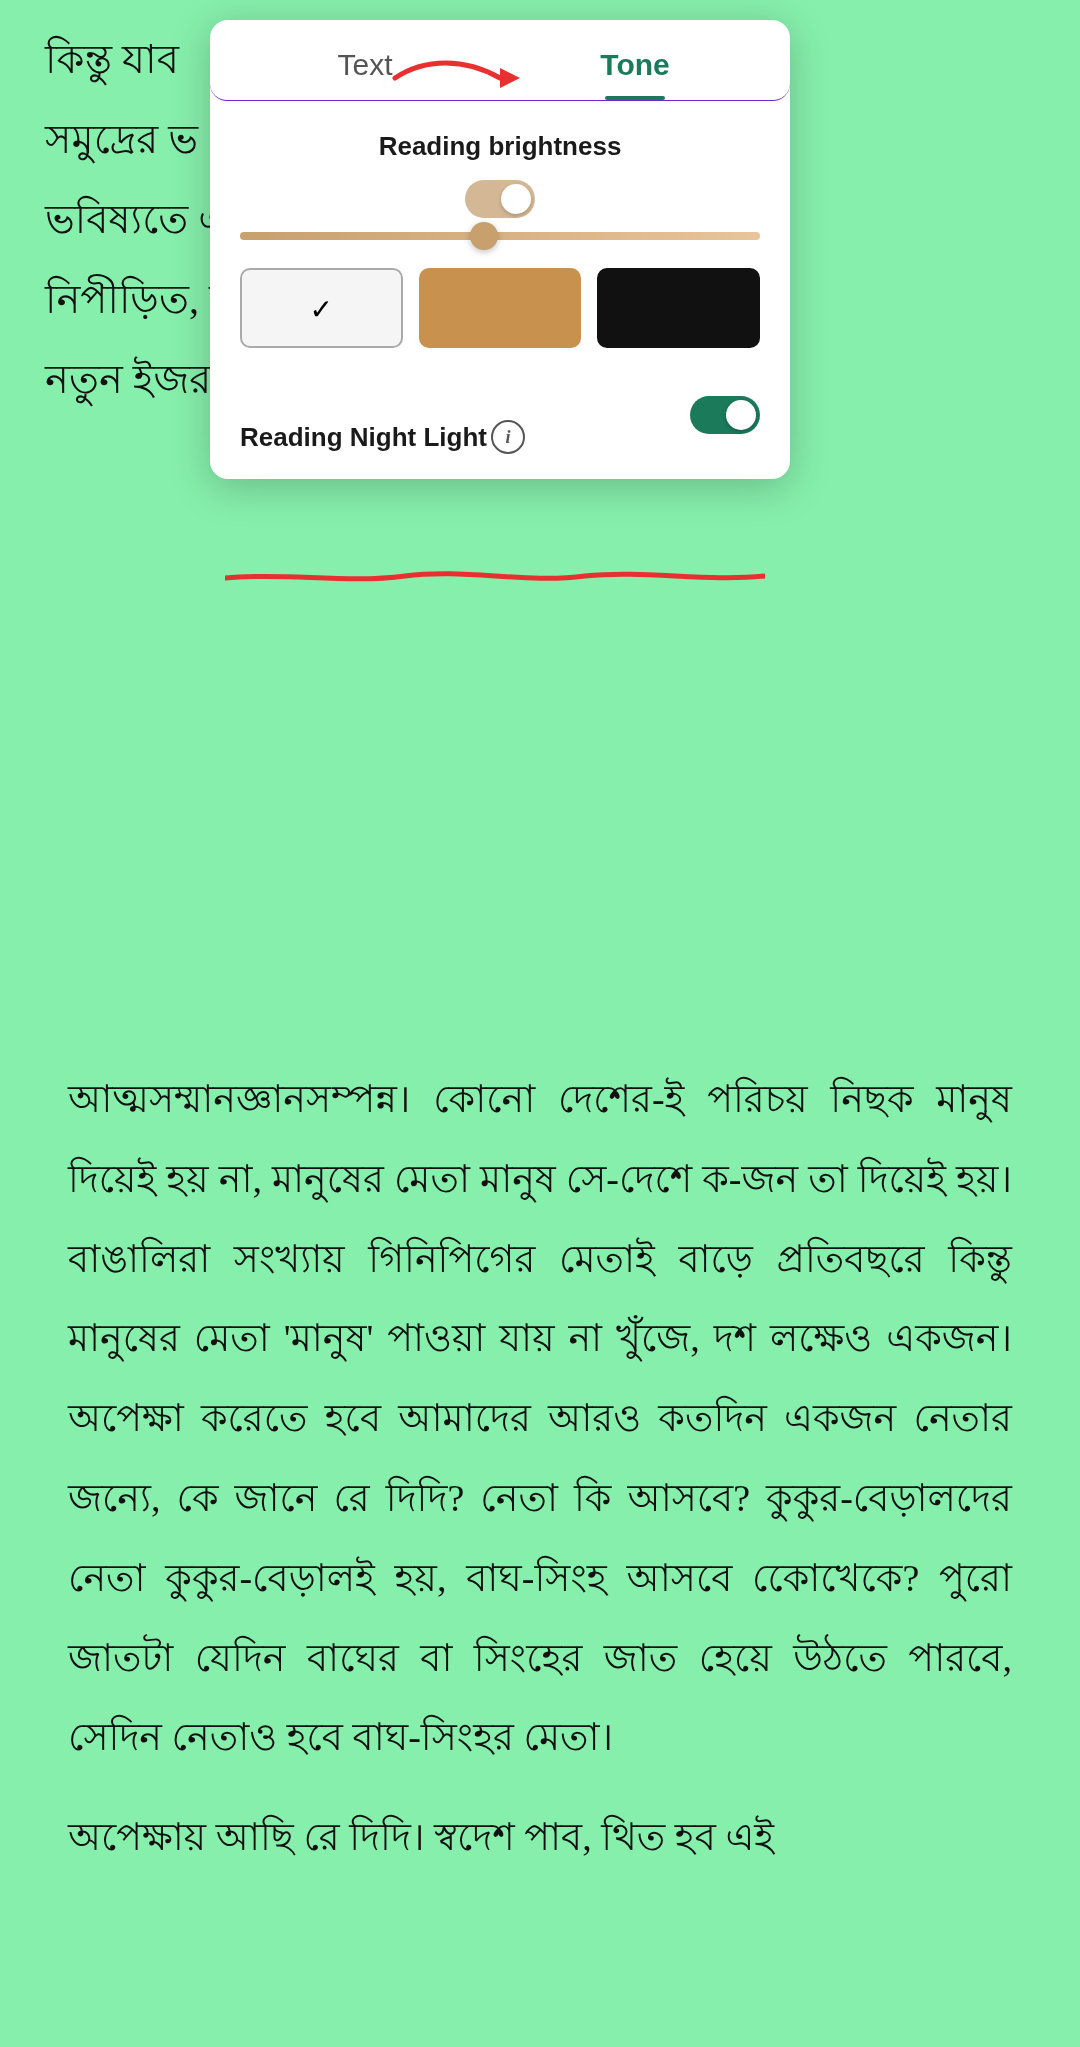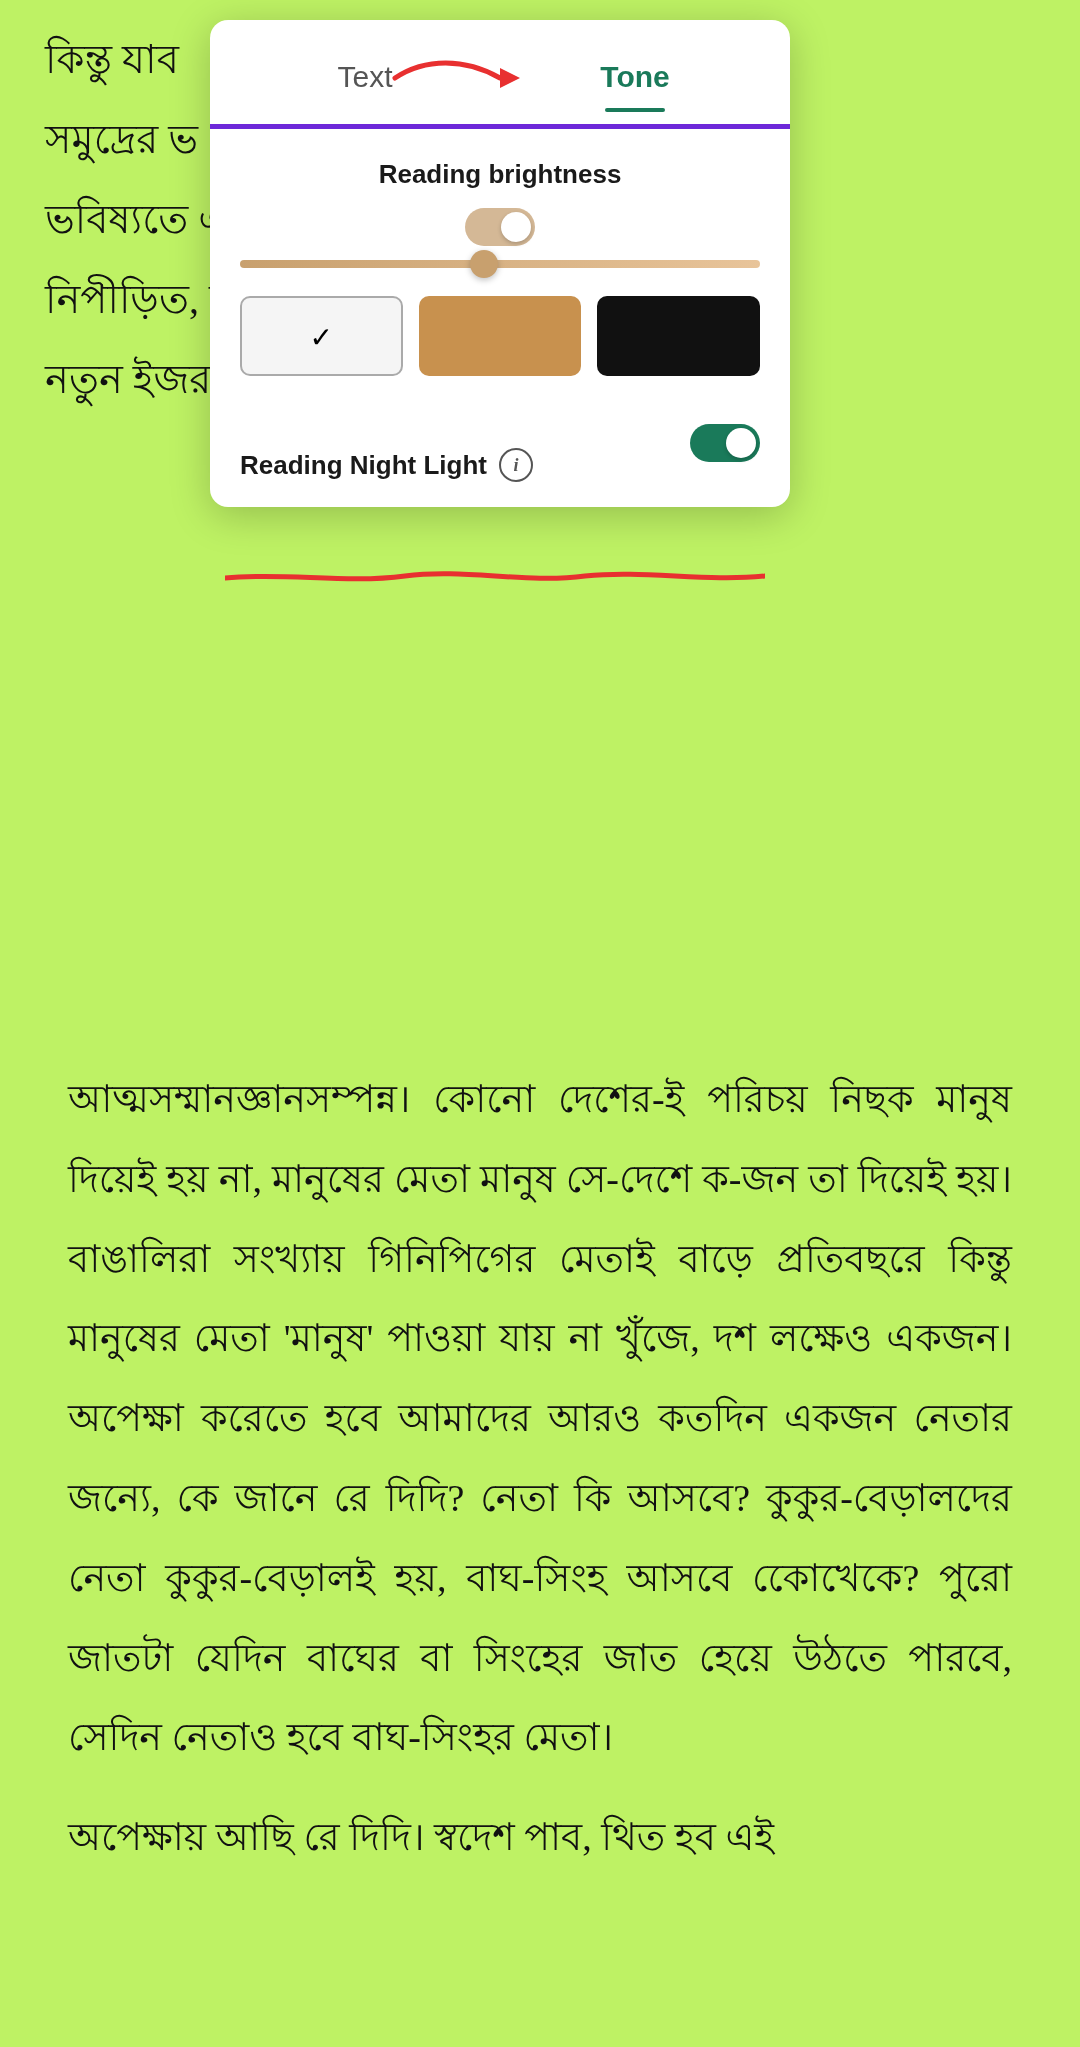--- a/index.html
+++ b/index.html
@@ -21,22 +21,23 @@
       width: 580px;
       background: #fff;
       border-radius: 18px;
       box-shadow: 0 8px 40px rgba(0,0,0,0.22);
       z-index: 10;
       overflow: hidden;
     }
 
     .panel-tabs {
       display: flex;
-      border-bottom: 5px solid #6d28d9;
-      padding: 12px 20px;
+      border-bottom: 1px solid #6d28d9;
+      padding: 0 20px;
+      border-radius: 17px;
     }
 
     .panel-tab {
       flex: 1;
       text-align: center;
       padding: 28px 10px 18px;
       font-size: 30px;
       color: #555;
       cursor: pointer;
       position: relative;
@@ -177,21 +178,21 @@
     
     .night-light-row {
       display: flex;
       align-items: center;
       justify-content: space-between;
     }
 
     .night-light-label {
       display: flex;
       align-items: center;
-      gap: 12px;
+      gap: 4px;
       margin-top: 44px;
     }
 
     .info-icon {
       width: 34px;
       height: 34px;
       border-radius: 50%;
       border: 2px solid #555;
       display: flex;
       align-items: center;
@@ -213,21 +214,21 @@
     }
 
     .arrow-svg {
       width: 150px;
       height: 60px;
     }
   </style>
 </head>
 <body>
 
-<div style="position: relative; width: 1080px; min-height: 2047px; background: #bef264;">
+<div style="position: relative; width: 1080px; min-height: 2047px; background: #86efac;">
 
   <div style="padding: 20px 45px; font-size: 40px; line-height: 2.0; color: #111; text-align: justify; font-family: serif;">
     <p style="text-indent: 0; margin-bottom: 0;">কিন্তু যাব</p>
     <p style="text-indent: 0; margin-bottom: 0;">সমুদ্রের ভ</p>
     <p style="text-indent: 0; margin-bottom: 0;">ভবিষ্যতে এ</p>
     <p style="text-indent: 0; margin-bottom: 0;">নিপীড়িত, নি</p>
     <p style="text-indent: 0; margin-bottom: 0;">নতুন ইজরা</p>
   </div>
 
   <div class="panel-overlay">

